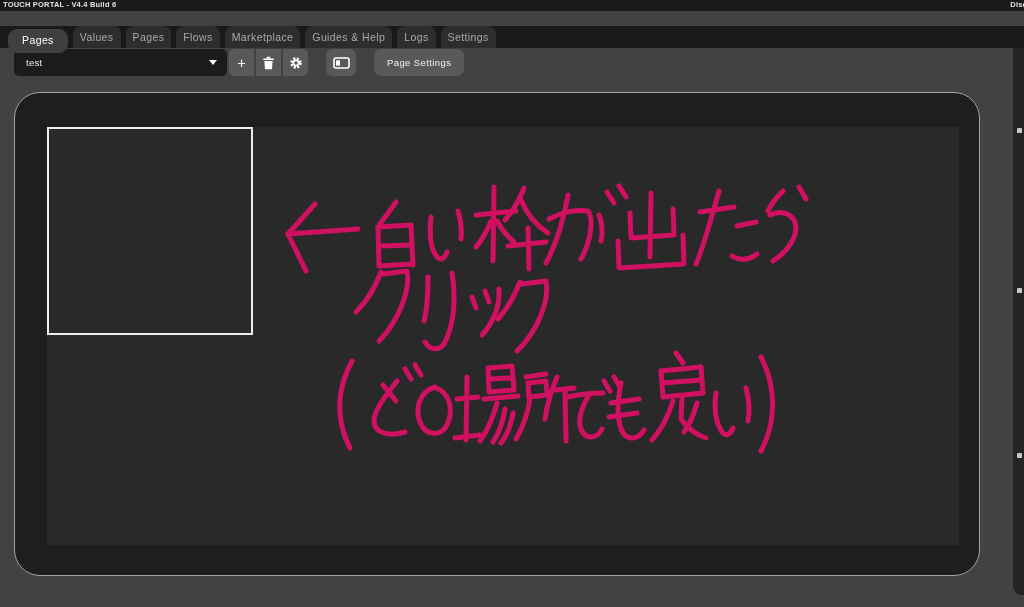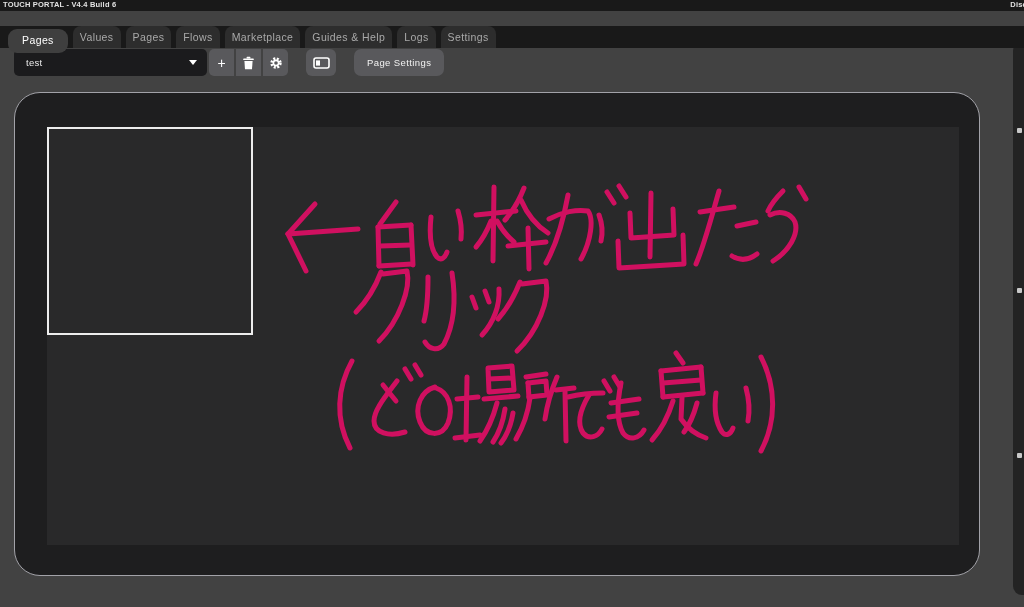--- a/index.html
+++ b/index.html
@@ -33,21 +33,21 @@
     background:#3f3f3f; color:#ffffff;
     border-radius:9px; padding:5px 14px 7px; margin-bottom:-5px;
     position:relative; z-index:6;
   }
   
   .toolbar {
     position:absolute; left:0; top:33px; width:1024px; height:59px;
     background:#424242; display:flex; align-items:center; padding:0 14px;
   }
   .dropdown {
-    width:193px; height:27px; background:#1b1b1d; border-radius:5px;
+    width:213px; height:27px; background:#1b1b1d; border-radius:5px;
     display:flex; align-items:center; padding:0 10px 0 12px;
     color:#ececec; font-size:9.5px; letter-spacing:.3px; cursor:pointer;
   }
   .dropdown .caret {
     margin-left:auto; width:0; height:0;
     border-left:4.5px solid transparent; border-right:4.5px solid transparent;
     border-top:5.5px solid #ffffff;
   }
   .btn-group { display:flex; gap:2px; margin-left:2px; }
   .icon-btn {

